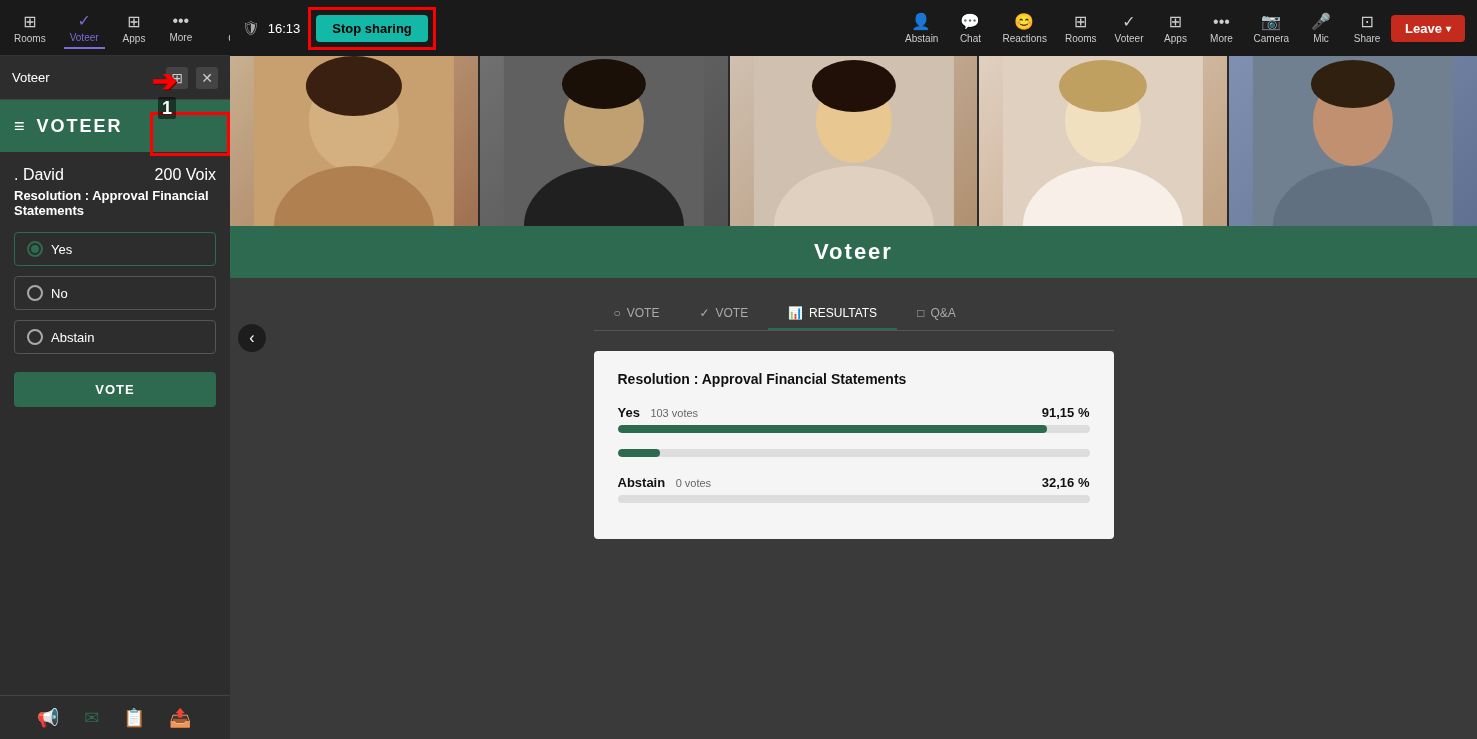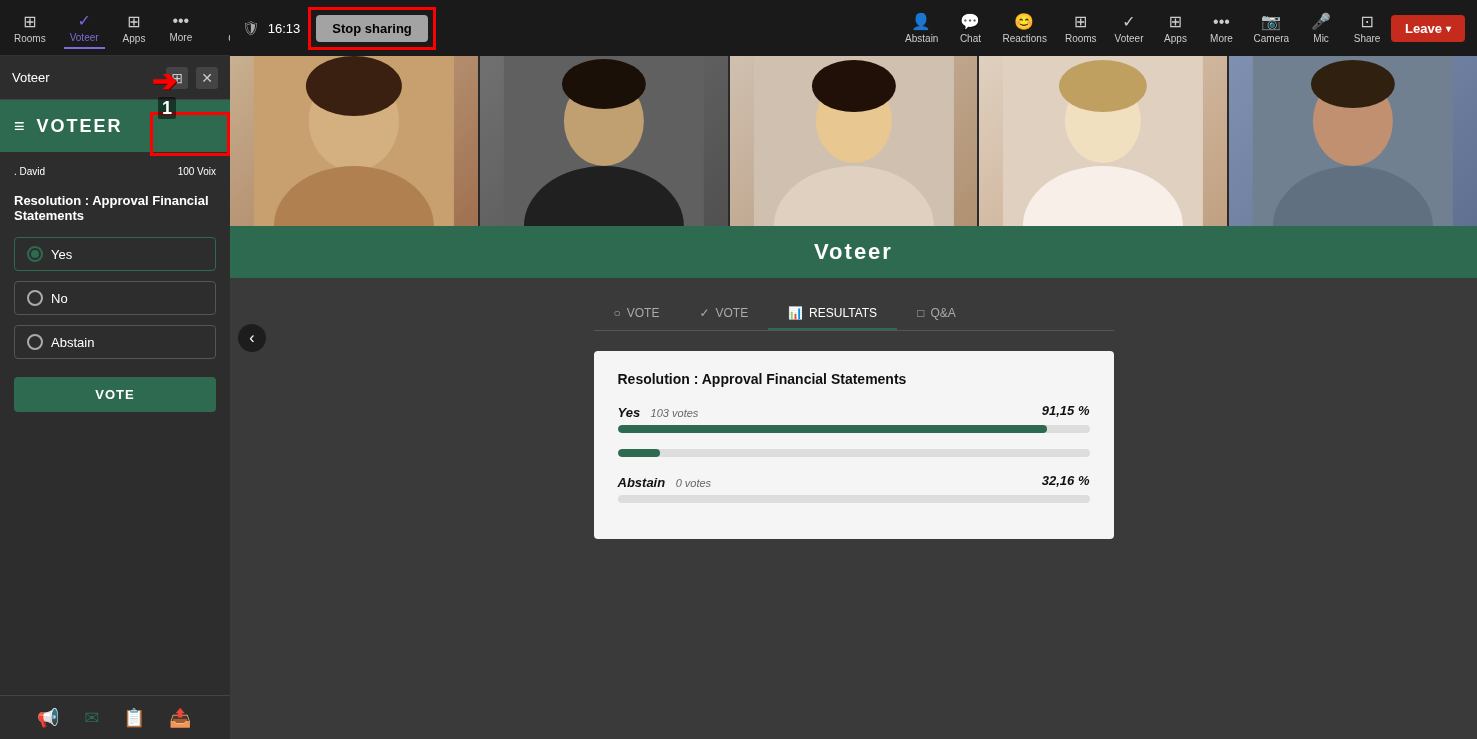--- a/index.html
+++ b/index.html
@@ -129,23 +129,23 @@
     
     .voteer-body {
       flex: 1;
       background: #2d2d2d;
       padding: 14px;
       overflow-y: auto;
     }
     .user-info {
       display: flex;
       justify-content: space-between;
-      margin-bottom: 16px;
-      color: #fff;
-      font-size: 10px;
+      margin-bottom: 4px;
+      color: #fff;
+      font-size: 16px;
     }
     .resolution-title {
       color: #fff;
       font-size: 13px;
       font-weight: 700;
       margin-bottom: 14px;
     }
     .vote-option {
       display: flex;
       align-items: center;
@@ -220,21 +220,21 @@
     }
     .shield-icon { color: #aaa; font-size: 14px; margin-right: 8px; }
     .time-display { color: #fff; font-size: 13px; margin-right: 16px; }
 
     
     .stop-sharing-wrapper {
       position: relative;
       margin-right: auto;
     }
     .stop-sharing-btn {
-      background: #a3a3a3;
+      background: #14b8a6;
       border: none;
       border-radius: 4px;
       padding: 6px 16px;
       font-size: 13px;
       font-weight: 600;
       cursor: pointer;
       color: #000;
     }
     .red-box-top {
       position: absolute;
@@ -385,24 +385,23 @@
       font-size: 14px;
       font-weight: 700;
       color: #111;
       margin-bottom: 16px;
     }
     .result-row {
       margin-bottom: 16px;
     }
     .result-label-row {
       display: flex;
-      align-items: flex-start;
+      align-items: center;
       justify-content: space-between;
       margin-bottom: 4px;
-      font-style: italic;
     }
     .result-label {
       font-size: 13px;
       font-weight: 600;
       color: #111;
     }
     .result-votes {
       font-size: 11px;
       color: #666;
       margin-left: 6px;
@@ -503,21 +502,21 @@
     <div style="position:absolute; top:56px; right:0; width:80px; height:44px; border:3px solid red; z-index:25; pointer-events:none;"></div>
 
     <div class="voteer-header">
       <span class="hamburger">≡</span>
       <span class="voteer-logo-text">VOTEER</span>
     </div>
 
     <div class="voteer-body">
       <div class="user-info">
         <span>. David</span>
-        <span>100 Voix</span>
+        <span>200 Voix</span>
       </div>
 
       <div class="resolution-title">Resolution : Approval Financial Statements</div>
 
       <div class="vote-option selected">
         <div class="radio-circle filled">
           <div class="radio-dot"></div>
         </div>
         <span>Yes</span>
       </div>

